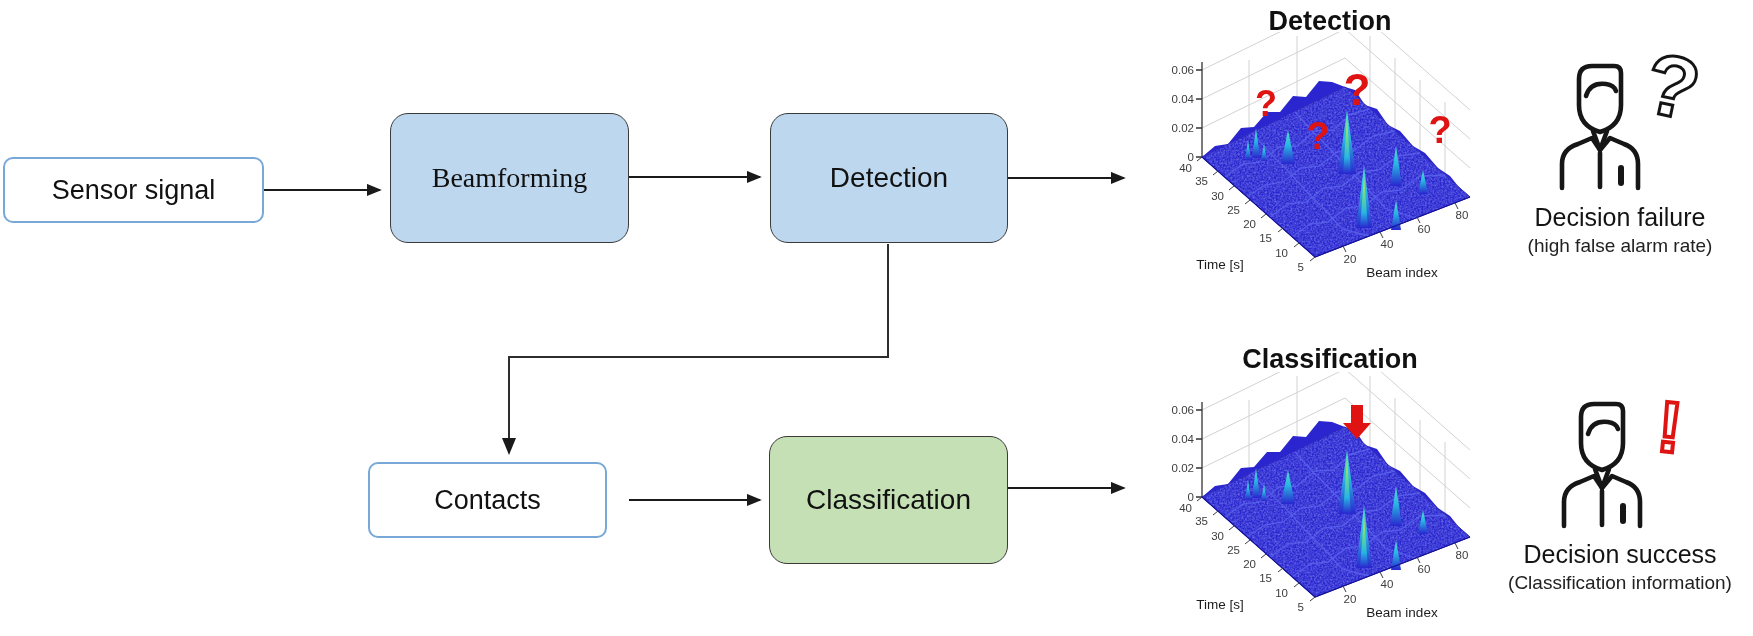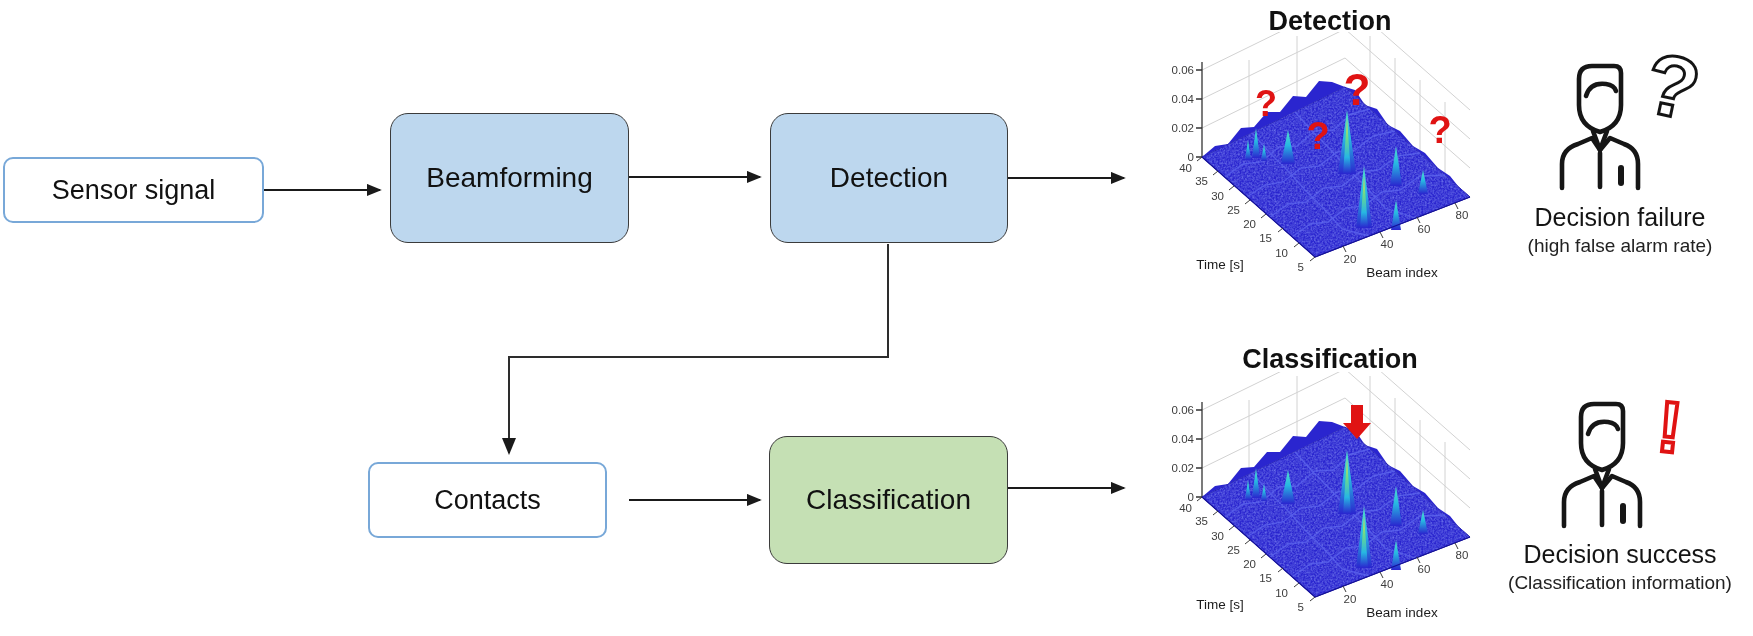--- a/index.html
+++ b/index.html
@@ -37,21 +37,21 @@
     <line x1="629" y1="177" x2="760" y2="177" stroke="#1a1a1a" stroke-width="1.8" marker-end="url(#ah)"></line>
     <line x1="1008" y1="178" x2="1124" y2="178" stroke="#1a1a1a" stroke-width="1.8" marker-end="url(#ah)"></line>
     <polyline points="888,244 888,357 509,357 509,453" fill="none" stroke="#2d2d2d" stroke-width="2" marker-end="url(#ah)"></polyline>
     <line x1="629" y1="500" x2="760" y2="500" stroke="#1a1a1a" stroke-width="1.8" marker-end="url(#ah)"></line>
     <line x1="1008" y1="488" x2="1124" y2="488" stroke="#1a1a1a" stroke-width="1.8" marker-end="url(#ah)"></line>
   </svg>
 
   <div class="node outline" style="left:3px;top:157px;width:261px;height:66px;">
     <span>Sensor signal</span>
   </div>
-  <div class="node fillblue" style="left:390px;top:113px;width:239px;height:130px;">
+  <div class="node fillblue" style="left:390px;top:113px;width:239px;height:130px;font-family:Liberation Serif, serif;">
     <span>Beamforming</span>
   </div>
   <div class="node fillblue" style="left:770px;top:113px;width:238px;height:130px;">
     <span>Detection</span>
   </div>
   <div class="node outline" style="left:368px;top:462px;width:239px;height:76px;">
     <span>Contacts</span>
   </div>
   <div class="node fillgreen" style="left:769px;top:436px;width:239px;height:128px;">
     <span>Classification</span>

